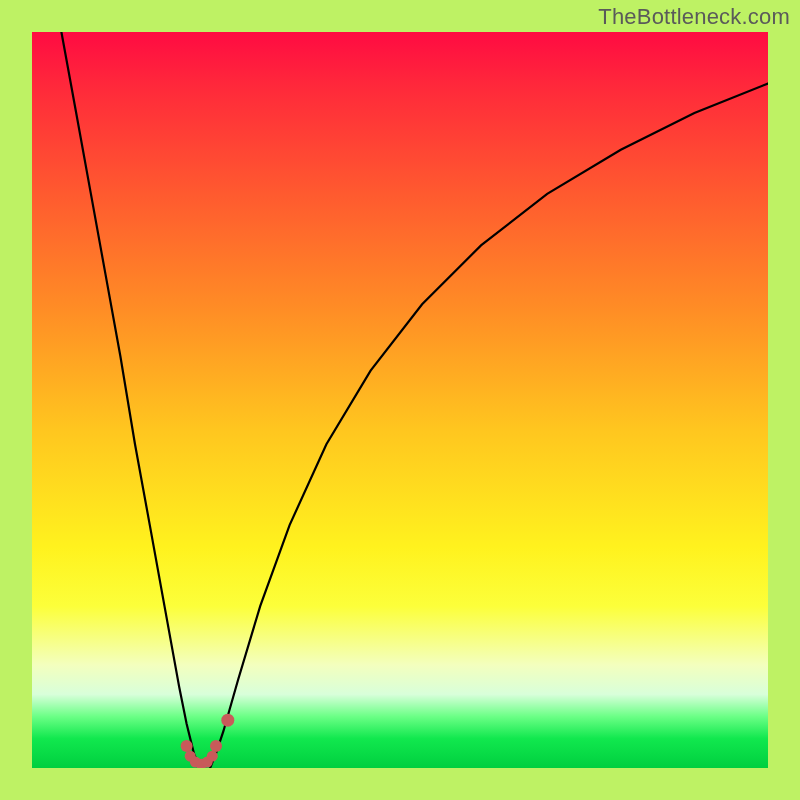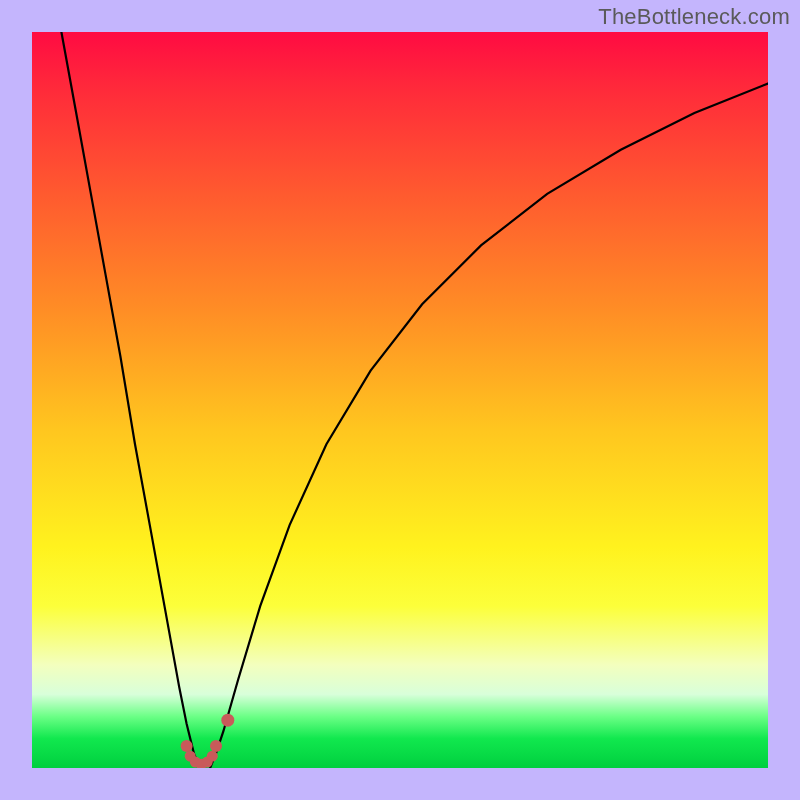--- a/index.html
+++ b/index.html
@@ -10,21 +10,21 @@
     overflow: hidden;
     background: #000;
     font-family: Arial, Helvetica, sans-serif;
   }
   .frame {
     position: absolute;
     top: 0;
     left: 0;
     width: 800px;
     height: 800px;
-    background: #c4b5fd;
+    background: #bef264;
   }
   .watermark {
     position: absolute;
     top: 4px;
     right: 10px;
     color: #5a5a5a;
     font-size: 22px;
     font-weight: 400;
     letter-spacing: 0.2px;
     z-index: 20;

